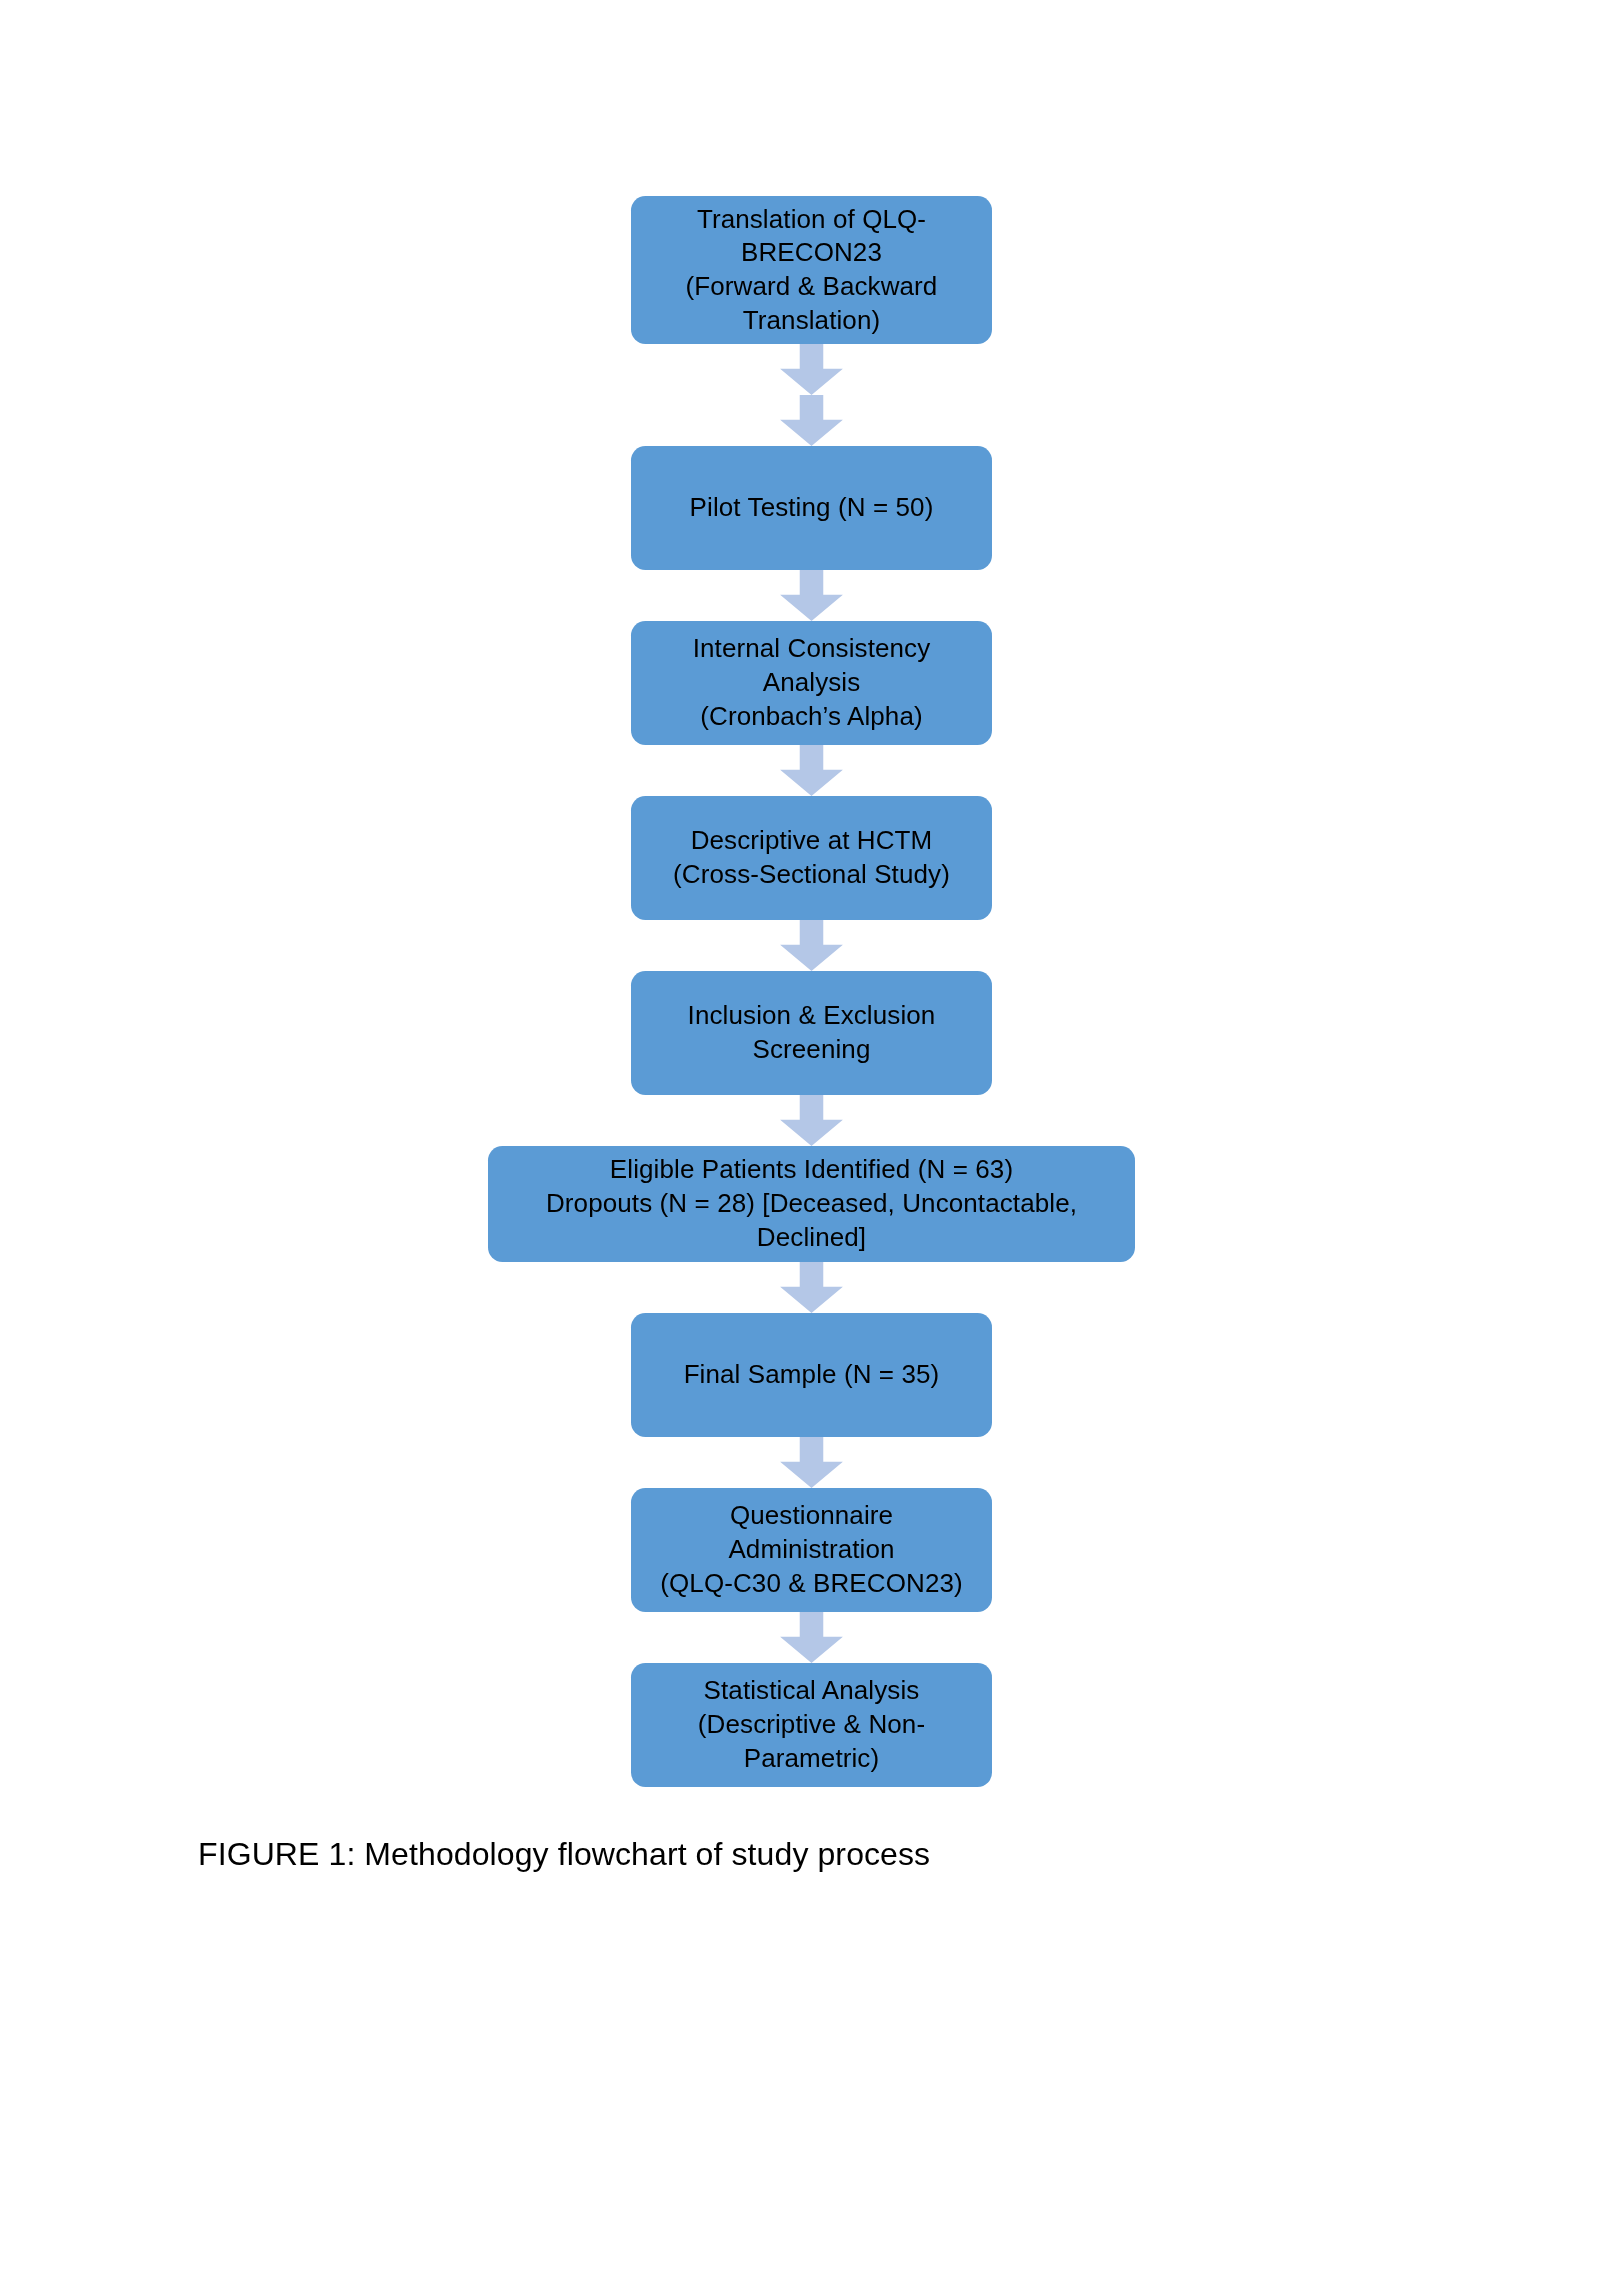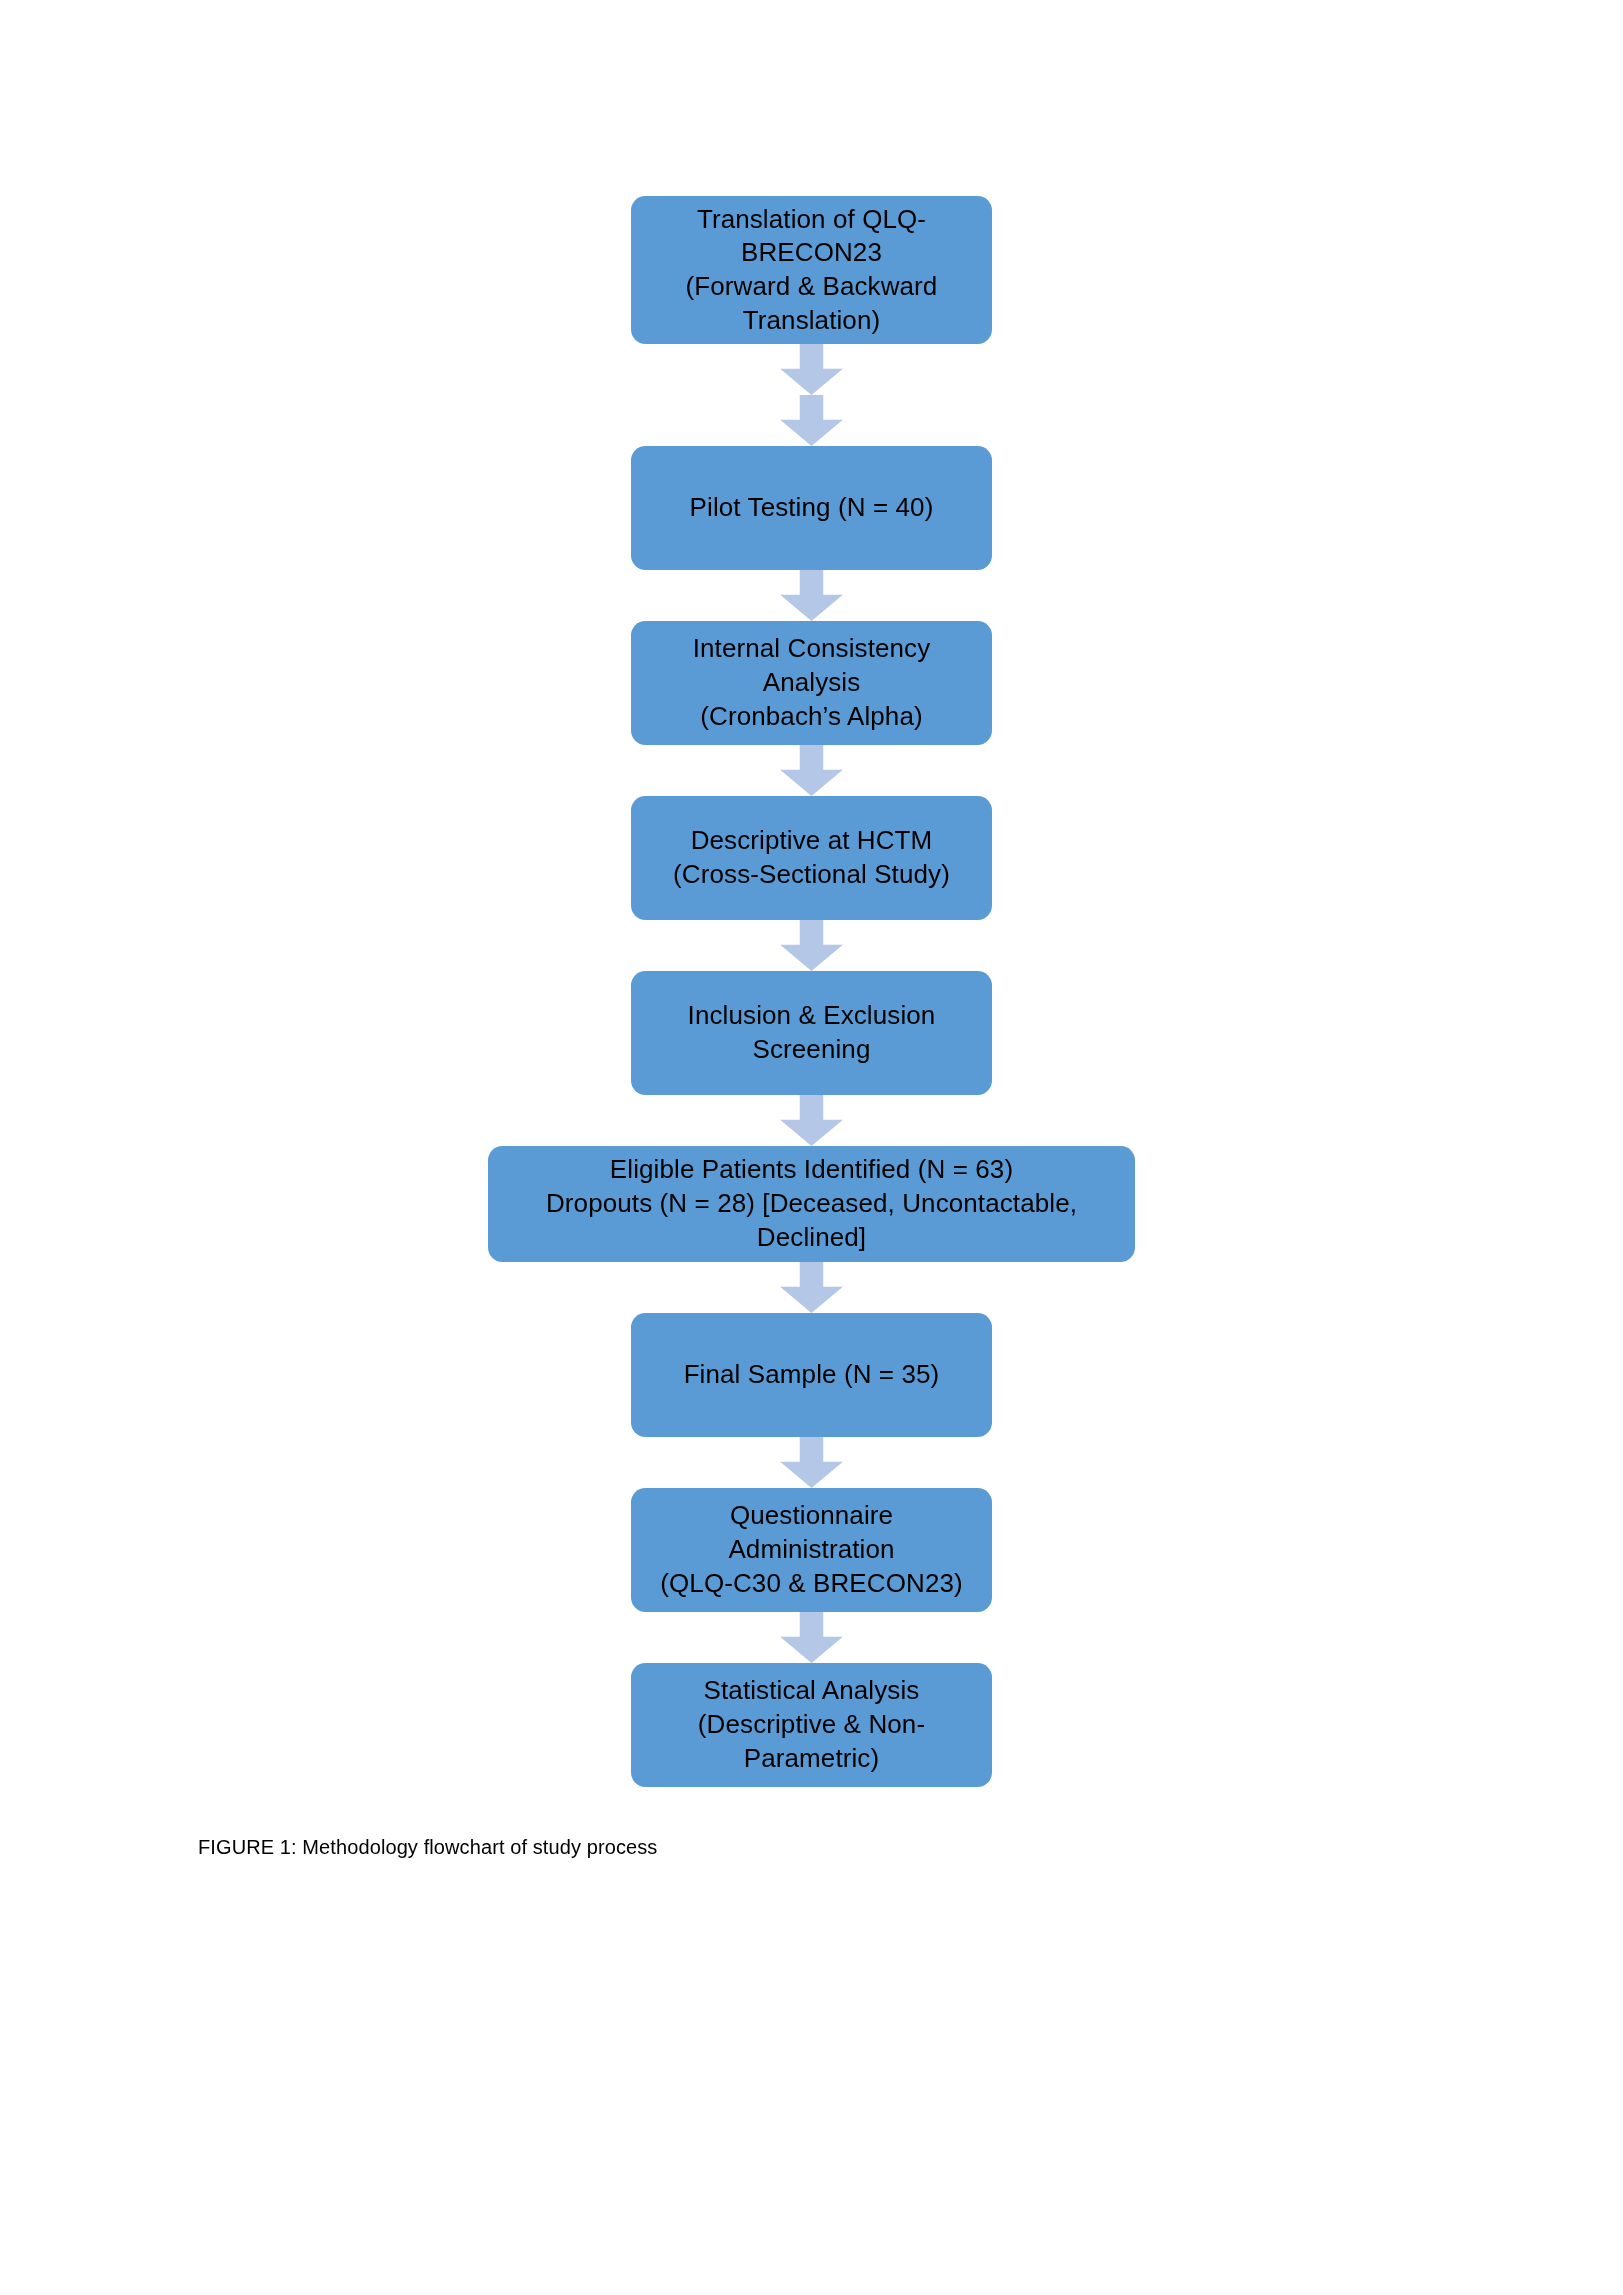--- a/index.html
+++ b/index.html
@@ -65,21 +65,21 @@
   }
 
   .arrow .arrow-shape {
     fill: #b4c7e7;
   }
 
   #figure-caption {
     position: absolute;
     left: 198px;
     top: 1836px;
-    font-size: 20px;
+    font-size: 32px;
     color: #000000;
     letter-spacing: 0.1px;
     white-space: nowrap;
   }
 </style>
 </head>
 <body>
 
 <div id="flowchart">
     <div class="node">
@@ -90,21 +90,21 @@
       <svg class="arrow" viewBox="0 0 96 78">
         <polygon class="arrow-shape" points="30,0 66,0 66,38 96,38 48,78 0,38 30,38"></polygon>
       </svg>
     </div>
     <div class="connector">
       <svg class="arrow" viewBox="0 0 96 78">
         <polygon class="arrow-shape" points="30,0 66,0 66,38 96,38 48,78 0,38 30,38"></polygon>
       </svg>
     </div>
     <div class="node">
-      <span class="node-text">Pilot Testing (N = 40)</span>
+      <span class="node-text">Pilot Testing (N = 50)</span>
     </div>
     <div class="connector">
       <svg class="arrow" viewBox="0 0 96 78">
         <polygon class="arrow-shape" points="30,0 66,0 66,38 96,38 48,78 0,38 30,38"></polygon>
       </svg>
     </div>
     <div class="node">
       <span class="node-text">Internal Consistency Analysis
 (Cronbach’s Alpha)</span>
     </div>

